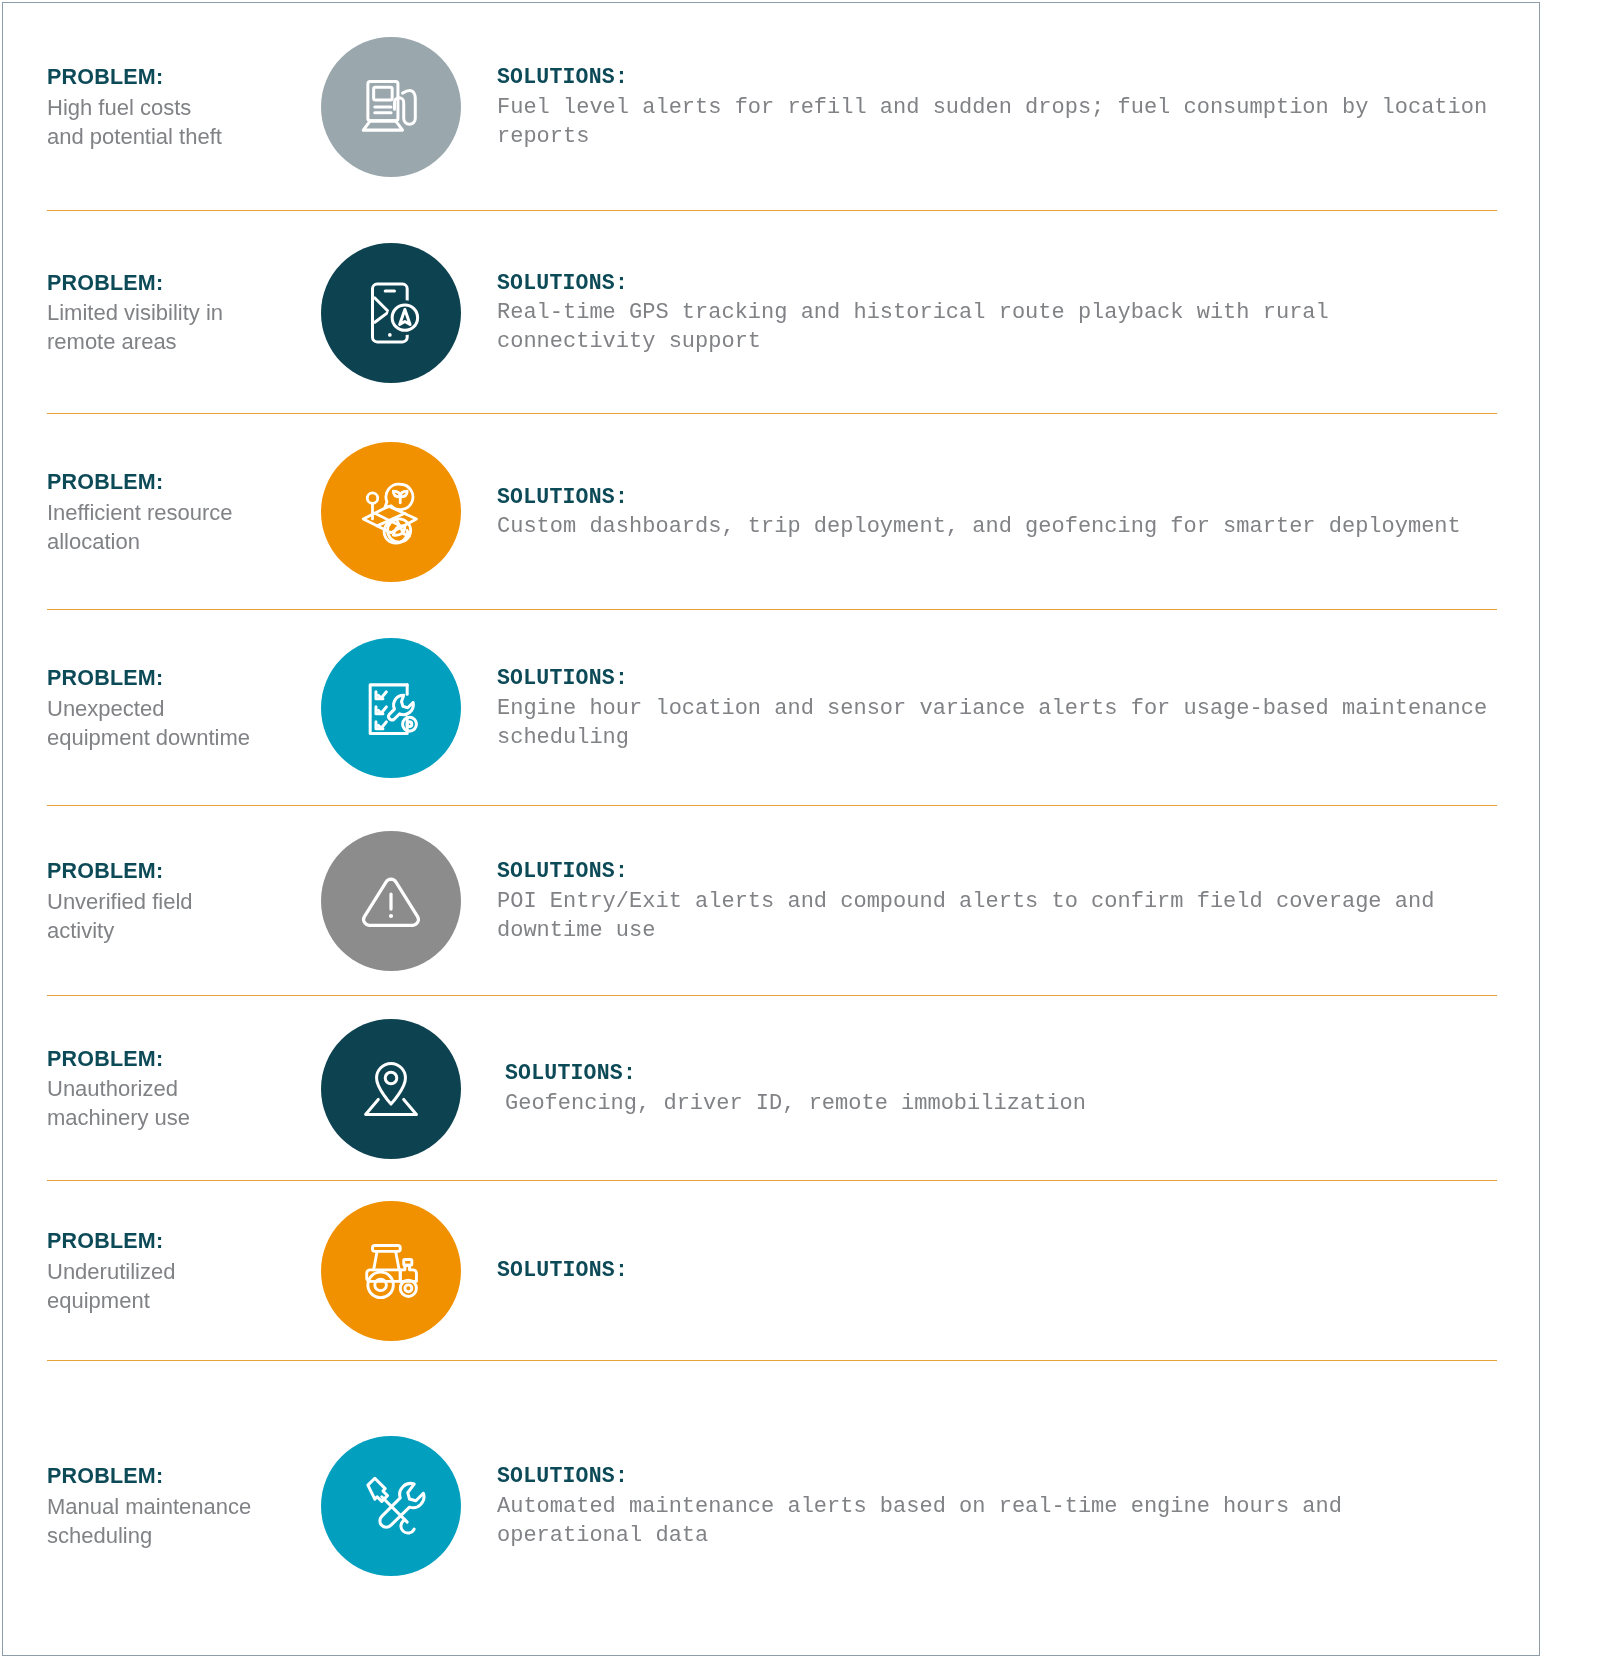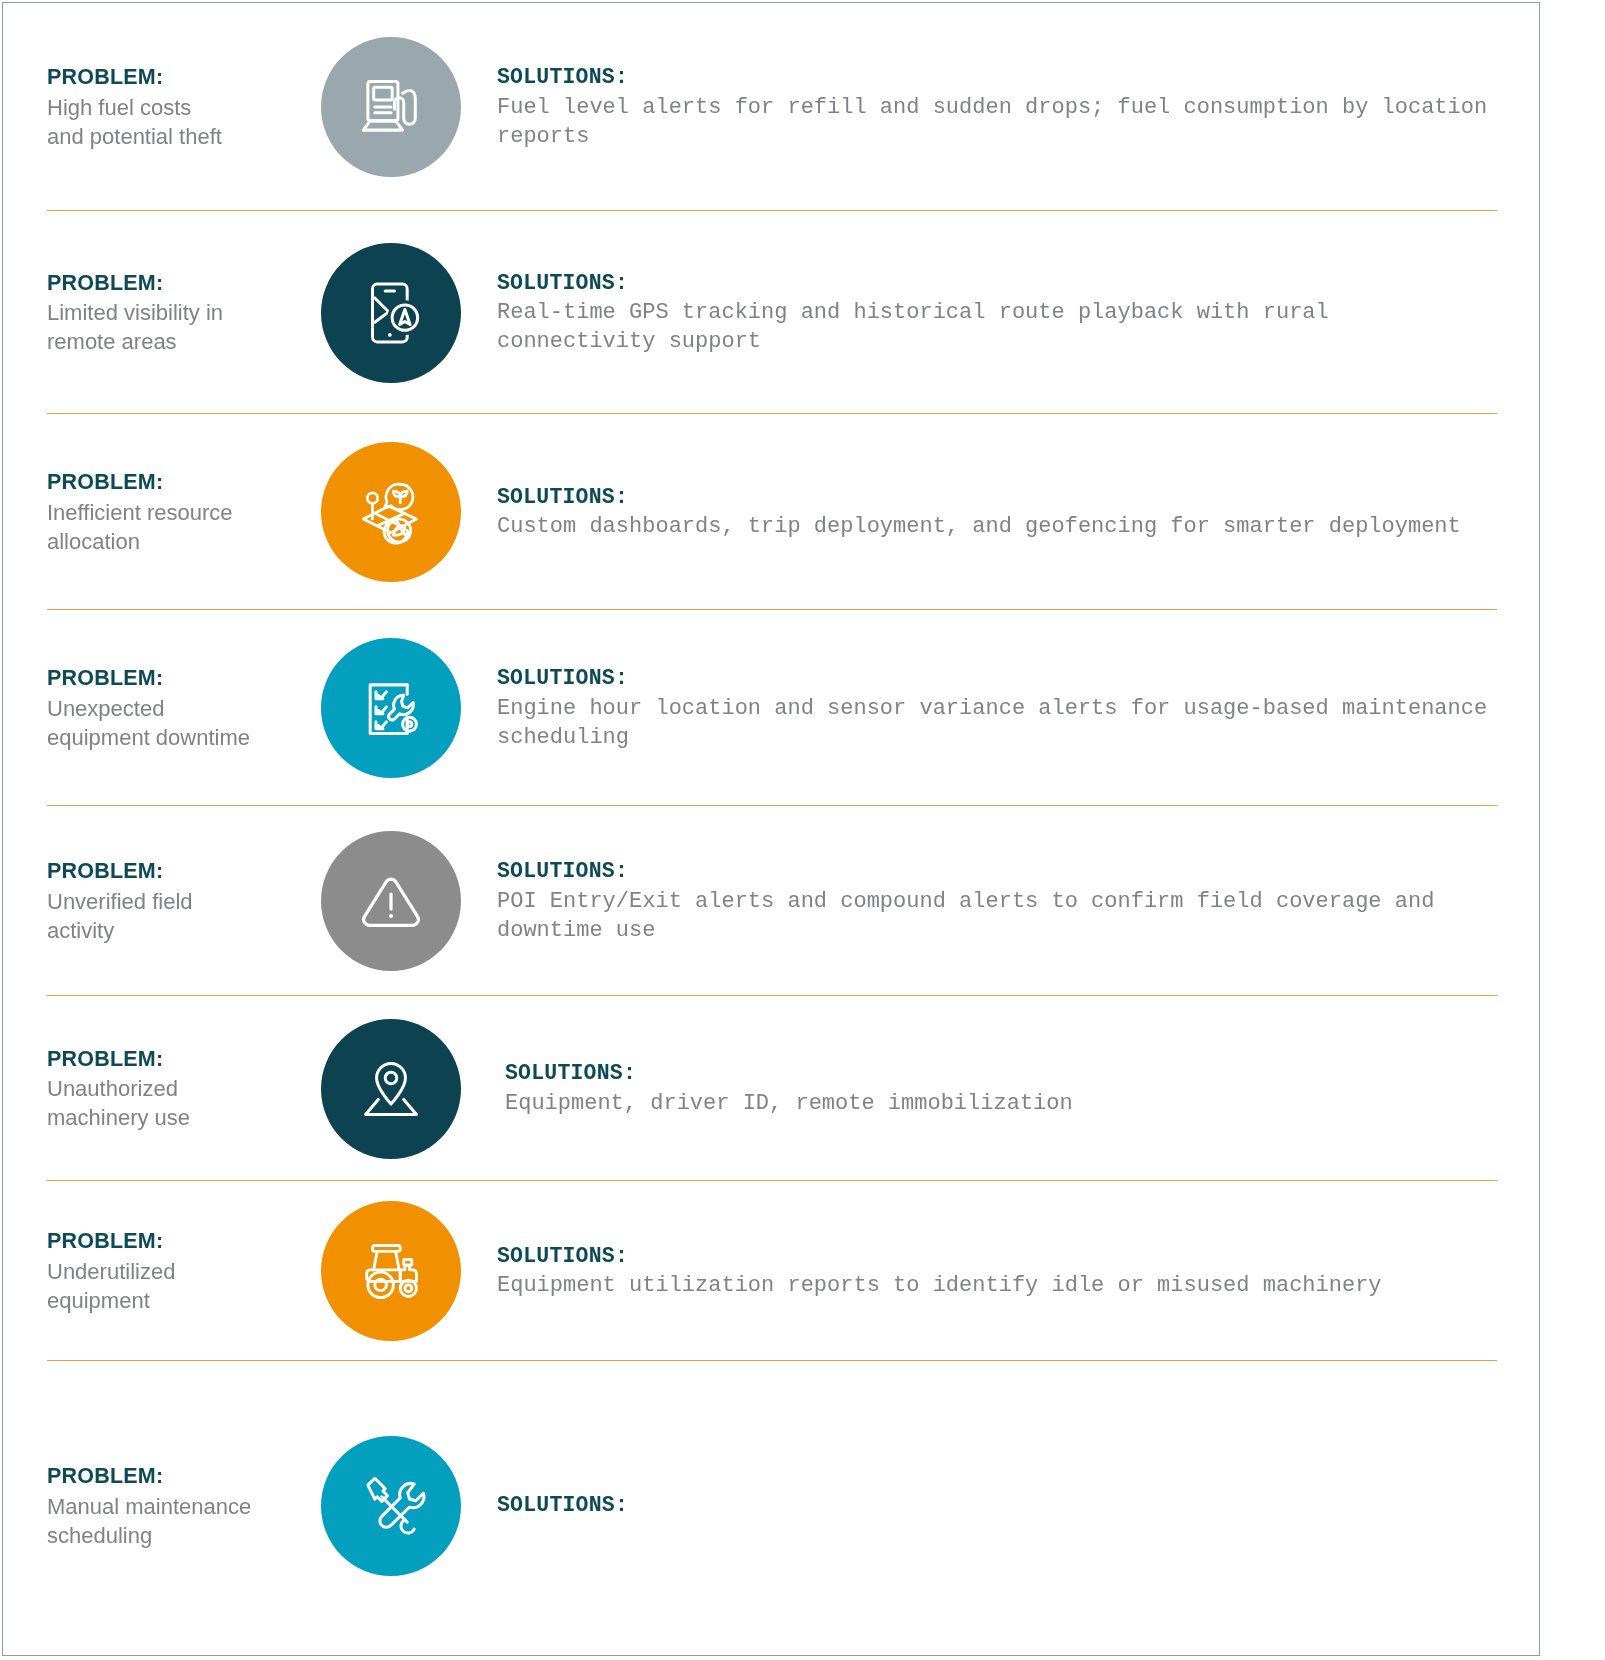--- a/index.html
+++ b/index.html
@@ -260,21 +260,21 @@
         <div class="circle" style="background:#0d4250">
           <svg viewBox="0 0 64 64" fill="none" stroke="#ffffff" stroke-width="2.6" stroke-linecap="round" stroke-linejoin="round">
             <path d="M32 10 a12.5 12.5 0 0 0 -12.5 12.5 c0 9 12.5 22.5 12.5 22.5 s12.5 -13.5 12.5 -22.5 A12.5 12.5 0 0 0 32 10 Z"></path>
             <circle cx="32" cy="22.5" r="5"></circle>
             <path d="M21 41 L10 54 h44 L43 41"></path>
           </svg>
         </div>
       </div>
       <div class="solution-col sol-indent">
         <div class="label">SOLUTIONS:</div>
-        <div class="body-text">Equipment, driver ID, remote immobilization</div>
+        <div class="body-text">Geofencing, driver ID, remote immobilization</div>
       </div>
       <div class="divider" style="bottom:0"></div>
     </div>
 
     <div class="row r6">
       <div class="problem-col">
         <div class="label">PROBLEM:</div>
         <div class="body-text">Underutilized<br>equipment</div>
       </div>
       <div class="icon-col">
@@ -288,21 +288,20 @@
             <path d="M40 31 h4 v-4 h4 v4 h3 a3 3 0 0 1 3 3 v7 h-14 Z"></path>
             <circle cx="23" cy="44" r="11"></circle>
             <circle cx="23" cy="44" r="5"></circle>
             <circle cx="47" cy="47" r="7"></circle>
             <circle cx="47" cy="47" r="3"></circle>
           </svg>
         </div>
       </div>
       <div class="solution-col">
         <div class="label">SOLUTIONS:</div>
-        <div class="body-text">Equipment utilization reports to identify idle or misused machinery</div>
       </div>
       <div class="divider" style="bottom:0"></div>
     </div>
 
     <div class="row r7">
       <div class="problem-col">
         <div class="label">PROBLEM:</div>
         <div class="body-text">Manual maintenance<br>scheduling</div>
       </div>
       <div class="icon-col">
@@ -310,17 +309,18 @@
           <svg viewBox="0 0 64 64" fill="none" stroke="#ffffff" stroke-width="2.6" stroke-linecap="round" stroke-linejoin="round">
             <path d="M12 14 l6 -6 l9 9 l-2 2 l4 4 l-5 5 l-4 -4 l-2 2 Z"></path>
             <path d="M24 24 L46 46"></path>
             <path d="M44 44 a6 6 0 1 0 8 8"></path>
             <path d="M52 13 a9.5 9.5 0 0 0 -12 12 L24 41 a5.5 5.5 0 0 0 7.8 7.8 L48 33 a9.5 9.5 0 0 0 12 -12 l-6.5 6.5 l-5.5 -1.5 l-1.5 -5.5 Z"></path>
           </svg>
         </div>
       </div>
       <div class="solution-col">
         <div class="label">SOLUTIONS:</div>
+        <div class="body-text">Automated maintenance alerts based on real-time engine hours and operational data</div>
       </div>
     </div>
 
   </div>
 </div>
 
 </body></html>

